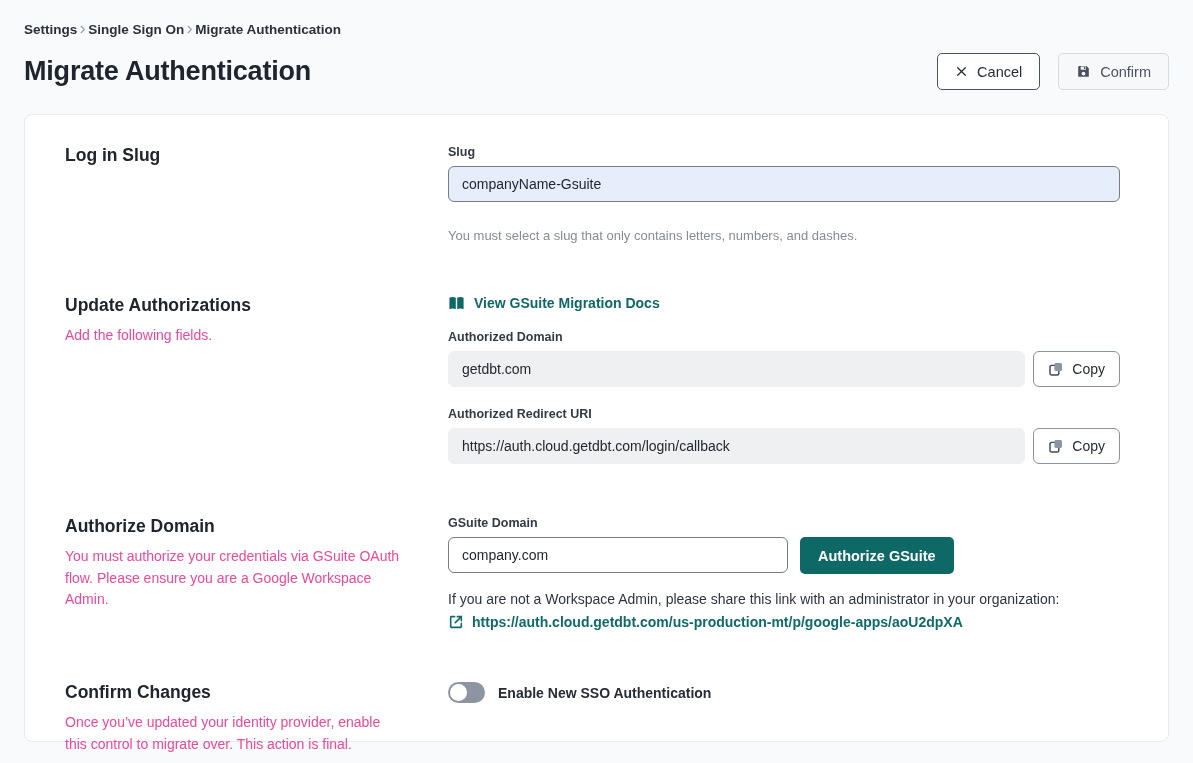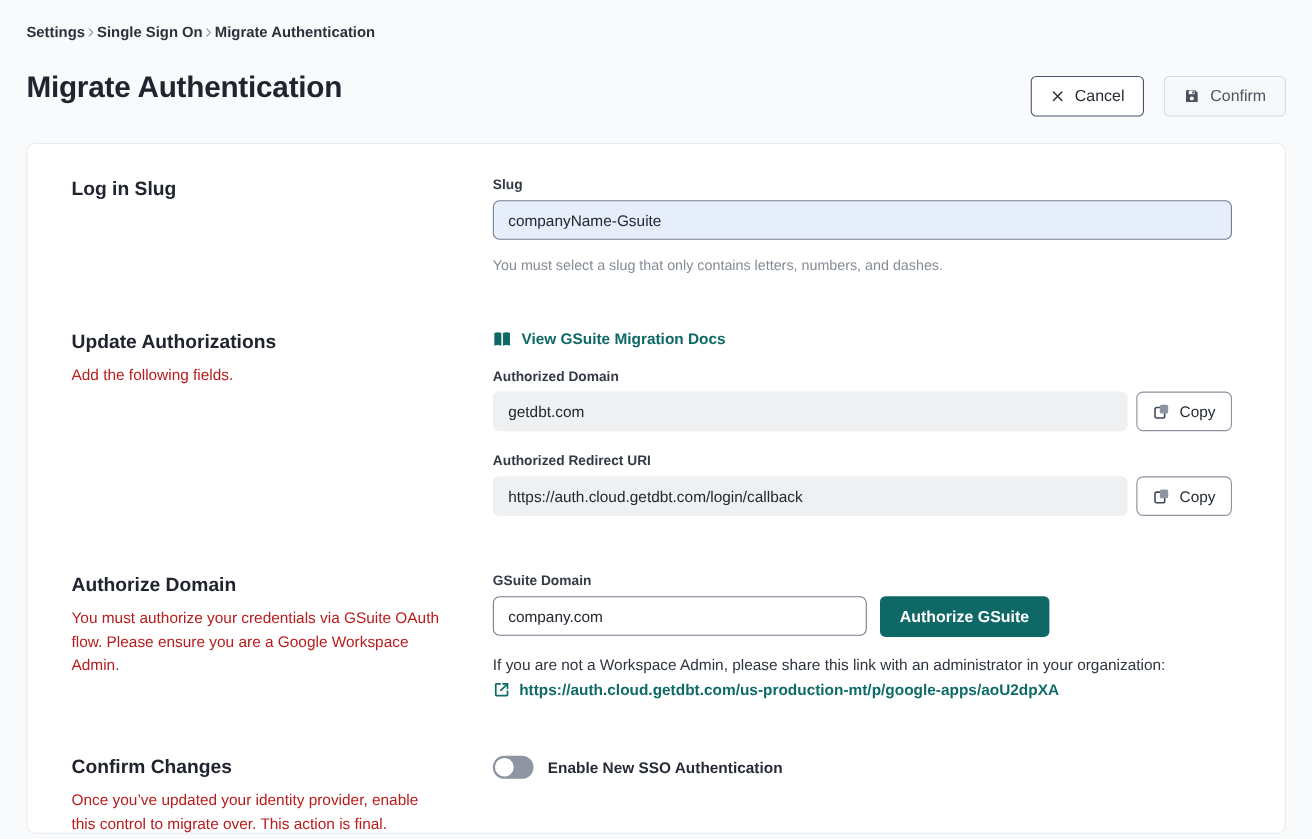--- a/index.html
+++ b/index.html
@@ -9,40 +9,40 @@
     background:#f9fafb;
     color:#23272f;
   }
   
   .page-header { padding:22px 24px 0 24px; }
   .breadcrumb { display:flex; align-items:center; font-size:13.5px; font-weight:700; color:#2b303b; }
   .crumb { cursor:pointer; }
   .crumb-sep { display:flex; align-items:center; color:#9aa1ac; }
   .title-row { display:flex; align-items:center; justify-content:space-between; margin-top:16px; }
   .page-title { font-size:27px; font-weight:700; color:#20242e; letter-spacing:-0.2px; }
-  .header-actions { display:flex; gap:18px;margin-top:16px; }
+  .header-actions { display:flex; gap:18px; }
   .btn { display:inline-flex; align-items:center; gap:9px; height:37px; padding:0 17px;
          border-radius:5px; font-size:14.5px; font-family:inherit; cursor:pointer; }
   .btn-cancel { background:#ffffff; border:1px solid #4a5362; color:#262b36; }
   .btn-confirm { background:#f7f8fa; border:1px solid #d7dade; color:#4c525e; }
   
   .card { margin:24px 24px 0 24px; background:#ffffff; border:1px solid #e8eaed;
           border-radius:8px; padding:30px 48px 30px 40px; height:628px; }
   .form-row { display:flex; margin-bottom:52px; }
   .row-left { width:383px; flex-shrink:0; padding-right:45px; }
   .row-right { flex:1; min-width:0; }
   .section-title { font-size:17.5px; font-weight:700; color:#20242e; }
-  .section-desc { margin-top:9px; font-size:14px; line-height:1.55; color:#b91c1c; }
+  .section-desc { margin-top:9px; font-size:14px; line-height:1.55; color:#ec4899; }
   .field-label { display:block; font-size:12.5px; font-weight:700; color:#333a46; margin-bottom:7px; }
   .text-input { width:100%; height:36px; border-radius:6px; padding:0 13px; font-size:14px;
                 font-family:inherit; color:#23272f; outline:none; }
   .input-slug { background:#e7eefb; border:1px solid #767d89; }
   .input-readonly { background:#eef0f2; border:1px solid #eef0f2; }
   .input-plain { background:#ffffff; border:1px solid #767d89; }
-  .helper-text { margin-top:15px; font-size:13px; color:#858b97; }
+  .helper-text { margin-top:26px; font-size:13px; color:#858b97; }
   .copy-row { display:flex; gap:8px; margin-bottom:20px; }
   .copy-row:last-child { margin-bottom:0; }
   .copy-row .text-input { flex:1; }
   .btn-copy { display:inline-flex; align-items:center; gap:8px; height:36px; padding:1px 14px;
               background:#ffffff; border:1px solid #8b919d; border-radius:6px;
               font-size:14px; color:#262b36; cursor:pointer; flex-shrink:0; font-family:inherit; }
   .docs-link { display:inline-flex; align-items:center; gap:9px; color:#0e6866; font-size:14px;
                font-weight:700; cursor:pointer; margin-bottom:19px; }
   .domain-row { display:flex; align-items:flex-start; gap:12px; }
   .input-domain { width:340px; }

